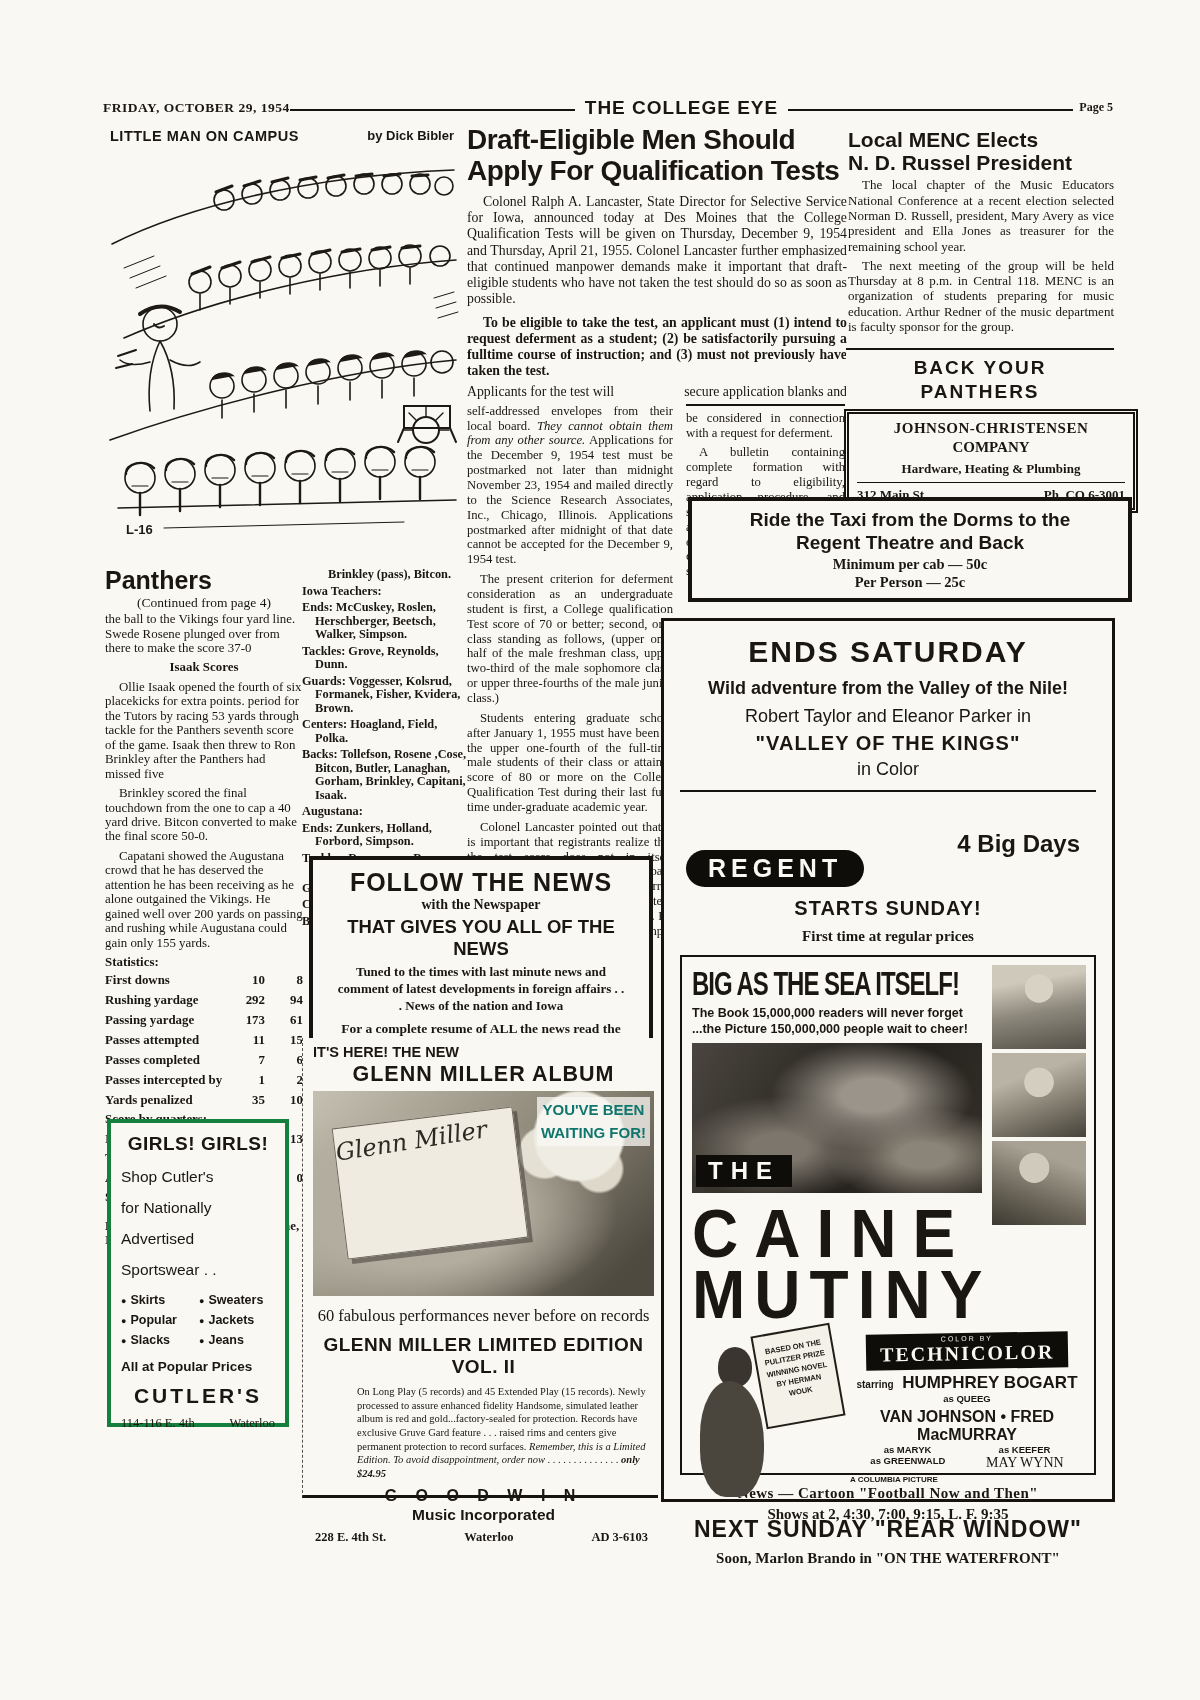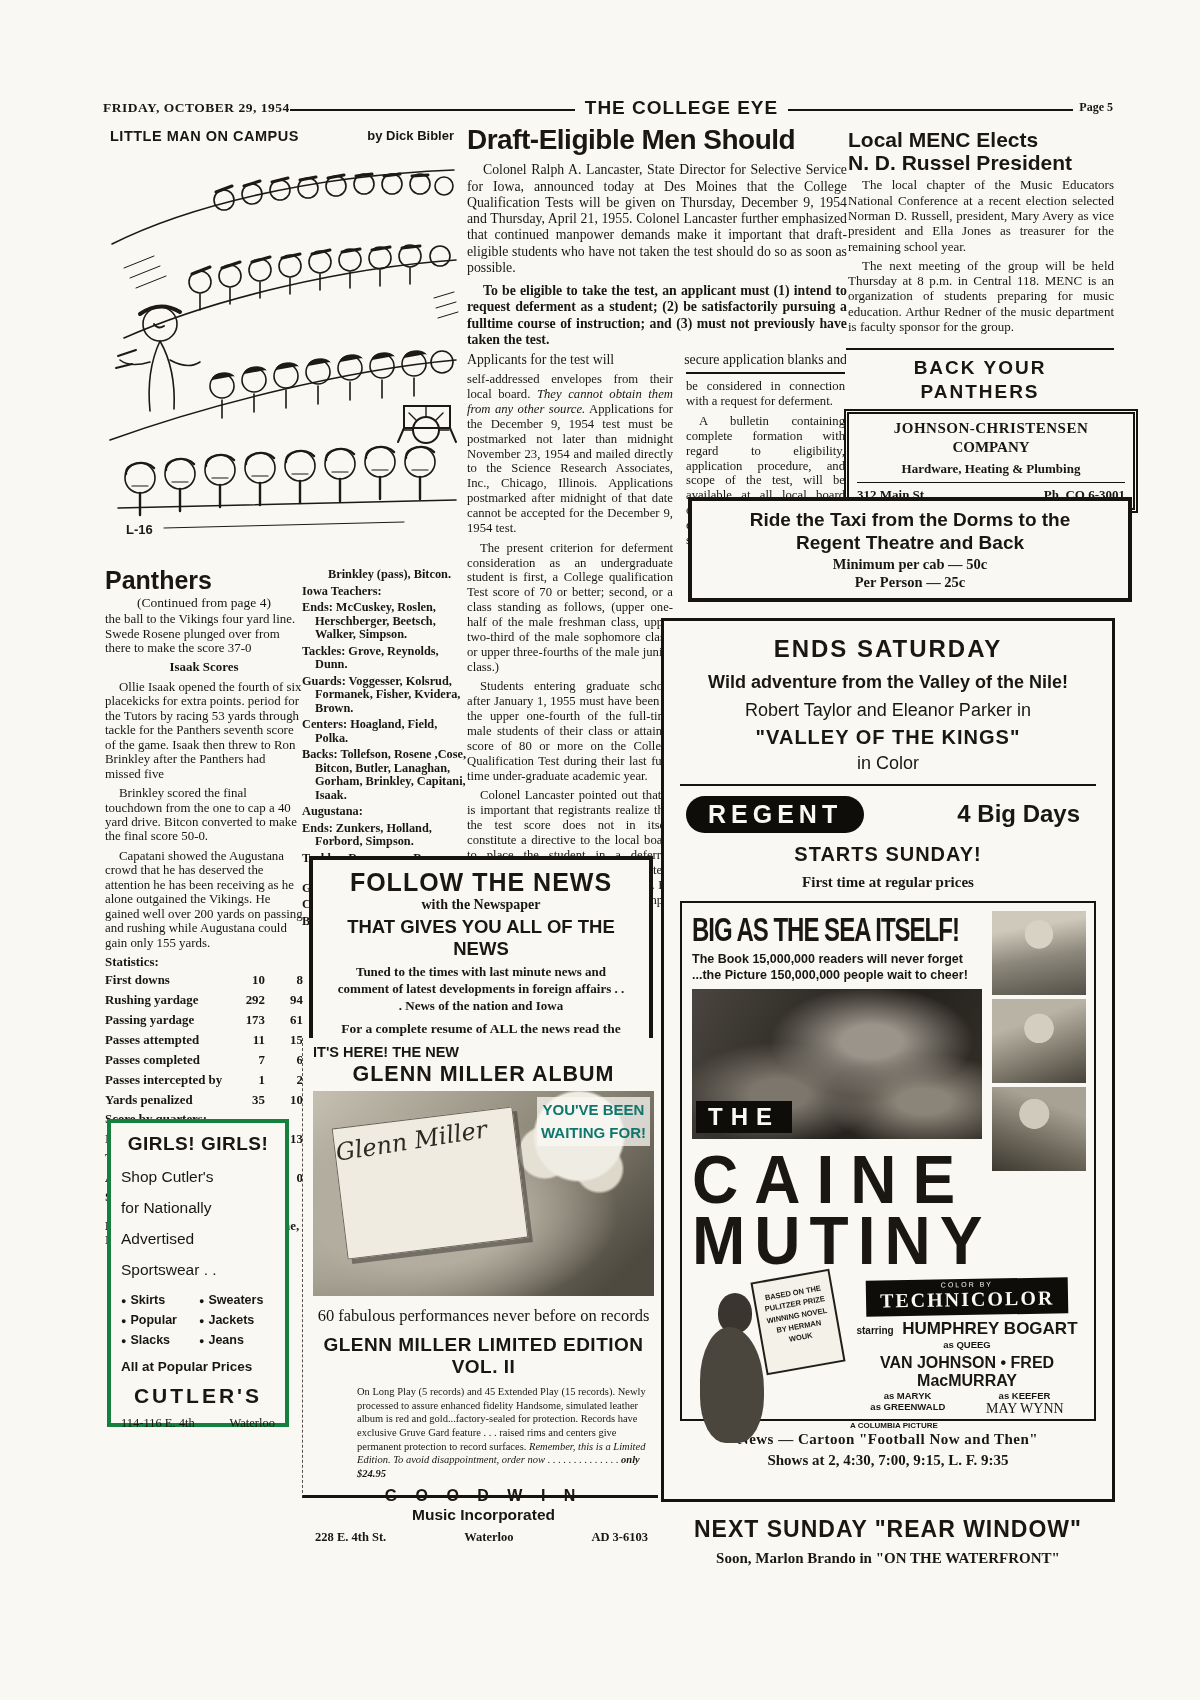--- a/index.html
+++ b/index.html
@@ -79,30 +79,30 @@
                 border-top:1px solid #17140f;padding-top:4px;}
 
   
   .taxi{left:688px;top:497px;width:424px;border:4px solid #17140f;padding:8px 6px 6px;text-align:center;}
   .taxi .l{font-family:"Liberation Sans",sans-serif;font-weight:bold;font-size:19px;line-height:1.2;}
   .taxi .r{font-size:14.5px;font-weight:bold;line-height:1.3;}
 
   
   .regent{left:661px;top:618px;width:454px;height:884px;border:3px solid #17140f;padding:14px 16px 8px;
           box-sizing:border-box;background:#faf8f3;z-index:3;}
-  .ends{font-family:"Liberation Sans",sans-serif;font-weight:bold;font-size:24px;letter-spacing:2px;text-align:center;}
+  .ends{font-family:"Liberation Sans",sans-serif;font-weight:bold;font-size:30px;letter-spacing:2px;text-align:center;}
   .rtag{font-family:"Liberation Sans",sans-serif;font-weight:bold;font-size:18px;text-align:center;line-height:1.25;margin-top:8px;}
   .rtag2{font-family:"Liberation Sans",sans-serif;font-weight:bold;font-size:18px;text-align:center;}
   .rstars{font-family:"Liberation Sans",sans-serif;font-size:18px;text-align:center;margin-top:6px;}
   .rfilm{font-family:"Liberation Sans",sans-serif;font-weight:bold;font-size:20px;text-align:center;margin-top:5px;letter-spacing:1px;}
   .rcolor{font-family:"Liberation Sans",sans-serif;font-size:18px;text-align:center;margin-top:4px;}
   .logo-row{display:flex;align-items:center;justify-content:space-between;border-top:2px solid #17140f;
             margin-top:10px;padding:10px 6px 0;}
   .regent-logo{background:#0f0d0a;color:#faf8f3;border-radius:20px;padding:4px 22px;
-               font-family:"Liberation Sans",sans-serif;font-weight:bold;font-size:25px;letter-spacing:5px;}
+               font-family:"Liberation Sans",sans-serif;font-weight:bold;font-size:25px;letter-spacing:5px;margin-top:48px;}
   .big-days{font-family:"Liberation Sans",sans-serif;font-weight:bold;font-size:24px;margin-right:10px;}
   .starts{font-family:"Liberation Sans",sans-serif;font-weight:bold;font-size:20px;letter-spacing:1px;text-align:center;margin-top:10px;}
   .prices{font-size:15px;font-weight:bold;text-align:center;margin-top:8px;}
 
   
   .poster{border:2px solid #17140f;margin-top:10px;position:relative;height:520px;padding:8px 10px;box-sizing:border-box;}
   .poster-head{margin-right:102px;}
   .big-sea{font-family:"Liberation Sans",sans-serif;font-weight:bold;font-size:24px;letter-spacing:-1px;
            transform:scaleY(1.35);transform-origin:left top;white-space:nowrap;}
   .ptag{font-family:"Liberation Sans",sans-serif;font-weight:bold;font-size:12.5px;line-height:1.3;margin-top:12px;}
@@ -386,20 +386,21 @@
     <div>Ends: Zunkers, Holland, Forbord, Simpson.</div>
     <div>Tackles: Rasmussen, Benson, Griffith, Jensen.</div>
     <div>Guards: Gedalske, Lerseth.</div>
     <div>Center: Bob newcombe.</div>
     <div>Backs: ohnson, Howlin, Severson, Rygh, Ben Newcombe, Dahl, Nelson, Bittner, Festermacher.</div>
   </div>
 
   <div class="abs draft">
     <h1>
       <div>Draft-Eligible Men Should</div>
+      <div>Apply For Qualification Tests</div>
     </h1>
     <p class="lead just">Colonel Ralph A. Lancaster, State Director for Selective Service for Iowa, announced today at Des Moines that the College Qualification Tests will be given on Thursday, December 9, 1954 and Thursday, April 21, 1955. Colonel Lancaster further emphasized that continued manpower demands make it important that draft-eligible students who have not taken the test should do so as soon as possible.</p>
     <p class="lead just b">To be eligible to take the test, an applicant must (1) intend to request deferment as a student; (2) be satisfactorily pursuing a fulltime course of instruction; and (3) must not previously have taken the test.</p>
     <div class="bridge">
       <span>Applicants for the test will</span>
       <span>secure application blanks and</span>
     </div>
     <div class="twocol">
       <div class="cl just">
         <p style="text-indent:0"><span>self-addressed envelopes from their local board. </span><span class="i">They cannot obtain them from any other source.</span><span> Applications for the December 9, 1954 test must be postmarked not later than midnight November 23, 1954 and mailed directly to the Science Research Associates, Inc., Chicago, Illinois. Applications postmarked after midnight of that date cannot be accepted for the December 9, 1954 test.</span></p>

